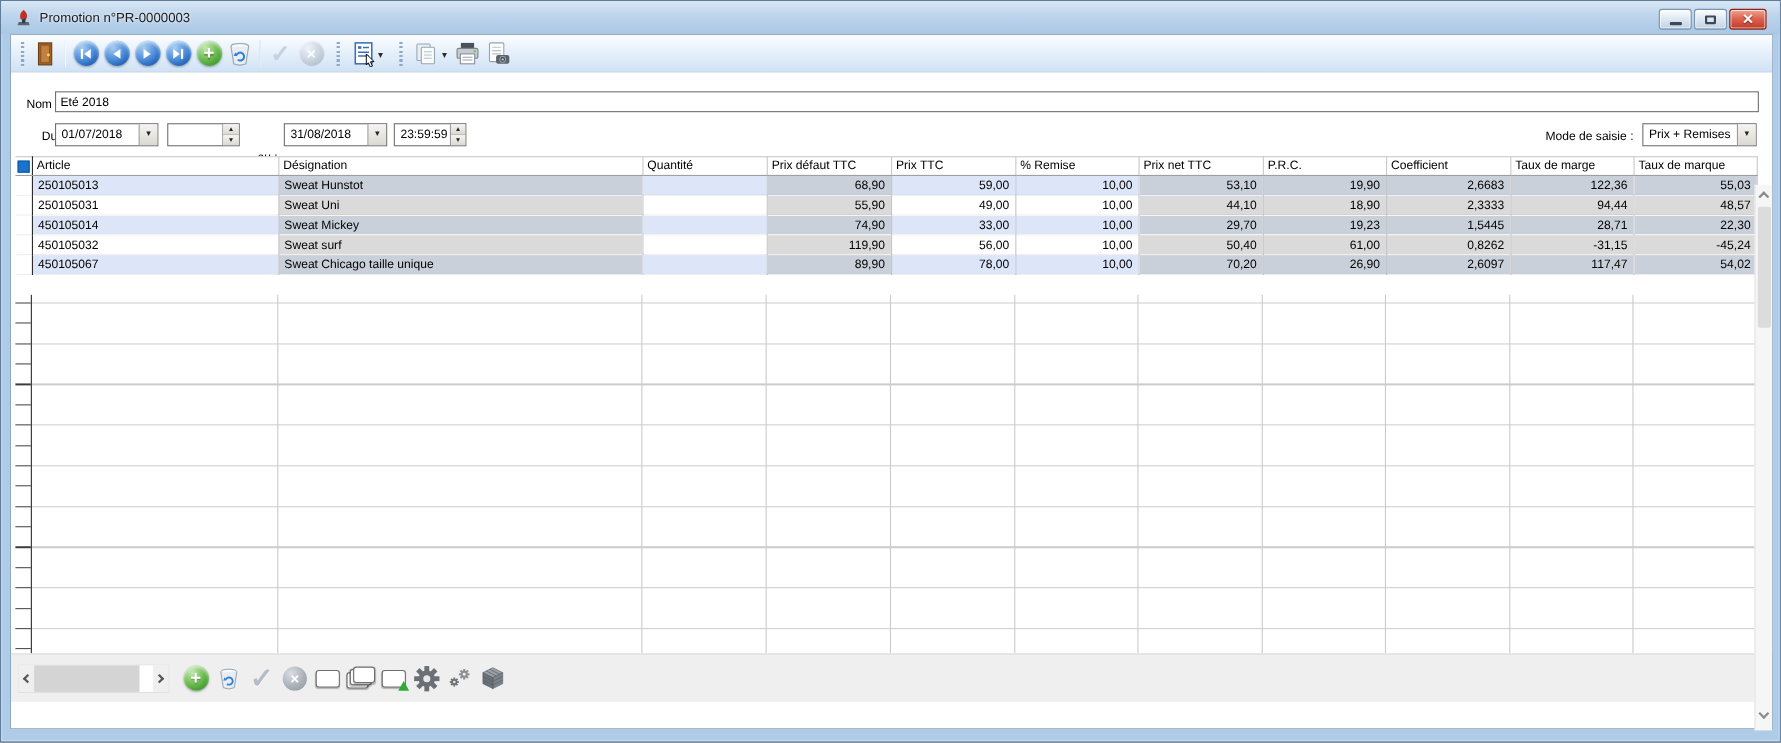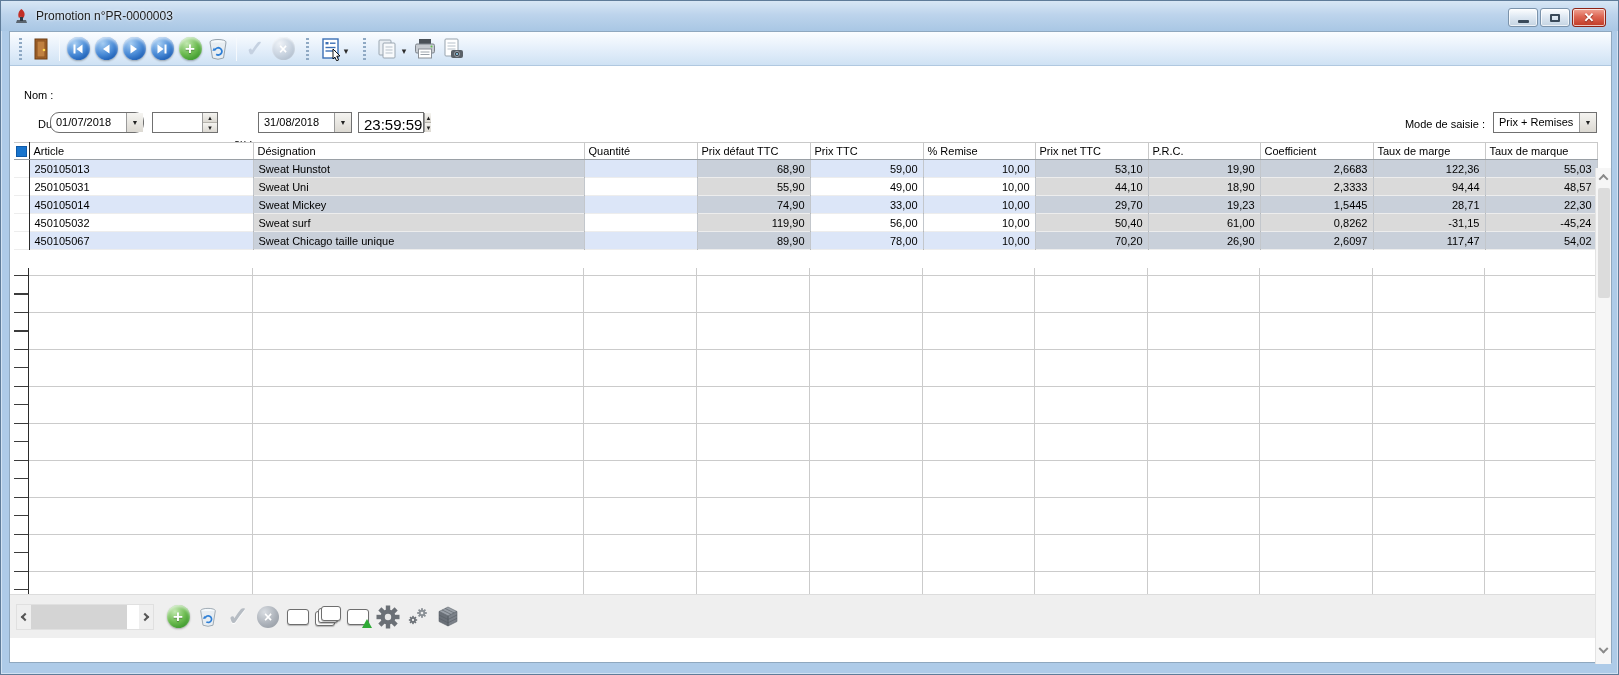--- a/index.html
+++ b/index.html
@@ -39,21 +39,21 @@
   .graycircle{width:22px;height:22px;border-radius:50%;background:radial-gradient(circle at 34% 28%,#d9dde2,#a8aeb6 60%,#8f959d);display:flex;align-items:center;justify-content:center;}
   
   .formarea{position:relative;height:76px;background:#fff;font-size:11px;color:#000;}
   .flabel{position:absolute;white-space:nowrap;}
   .txtinput{position:absolute;height:19px;border:1px solid #707070;font-family:"Liberation Sans",sans-serif;font-size:11px;padding:1px 4px;background:#fff;}
   .combo{position:absolute;height:21px;border:1px solid #707070;background:#fff;display:flex;align-items:stretch;}
   .combo .cval{flex:1;font-size:11px;padding:3px 4px 0 5px;white-space:nowrap;overflow:hidden;}
   .combo-btn{width:17px;background:linear-gradient(#f5f4f1,#dcd9d2);border-left:1px solid #9a9a9a;display:flex;align-items:center;justify-content:center;}
   .combo-btn::after{content:"▼";font-size:7px;color:#222;}
   .spinner{position:absolute;height:21px;border:1px solid #707070;background:#fff;display:flex;}
-  .spinner .sval{flex:1;font-size:15px;padding:3px 2px 0 5px;}
+  .spinner .sval{flex:1;font-size:11px;padding:3px 2px 0 5px;}
   .spincol{width:15px;display:flex;flex-direction:column;border-left:1px solid #9a9a9a;}
   .spin-up,.spin-down{flex:1;background:linear-gradient(#f5f4f1,#dcd9d2);display:flex;align-items:center;justify-content:center;border-bottom:1px solid #b5b2ab;}
   .spin-down{border-bottom:none;}
   .spin-up::after{content:"▲";font-size:6px;color:#222;}
   .spin-down::after{content:"▼";font-size:6px;color:#222;}
   
   .tabbar{position:relative;height:26px;background:#fff;padding:4px 0 0 6px;border-bottom:1px solid #8e9aa5;display:flex;align-items:flex-end;}
   .tab{height:20px;padding:3px 12px 0;font-size:11px;background:linear-gradient(#f6f6f6,#e9e9e9);border:1px solid #9aa2aa;border-bottom:none;border-radius:2px 2px 0 0;margin-right:1px;color:#111;}
   .tab.active{height:24px;padding-top:5px;background:#fff;position:relative;margin-bottom:-1px;border-color:#8e9aa5;z-index:2;}
   
@@ -231,23 +231,24 @@
             <rect x="10" y="13" width="12" height="8" rx="2" fill="#5a6168"></rect>
             <circle cx="16" cy="17" r="2.6" fill="#3a4046" stroke="#9aa2aa"></circle>
             <circle cx="16" cy="17" r="1.1" fill="#8fd0f0"></circle>
           </svg>
         </div>
       </div>
     </div>
 
     <div class="formarea">
       <span class="flabel" style="left:14px;top:23px;">Nom :</span>
+      <input class="txtinput" style="left: 40px; top: 17px; width: 1549px;" value="Eté 2018">
 
       <span class="flabel" style="left:14px;top:52px;padding-left:14px;">Du :</span>
-      <div class="combo" style="left:40px;top:46px;width:94px;border-radius:9px;">
+      <div class="combo" style="left:40px;top:46px;width:94px;">
         <span class="cval">01/07/2018</span>
         <span class="combo-btn"></span>
       </div>
       <div class="spinner" style="left:142px;top:46px;width:66px;">
         <span class="sval"></span>
         <span class="spincol">
             <span class="spin-up"></span>
             <span class="spin-down"></span>
           </span>
       </div>

